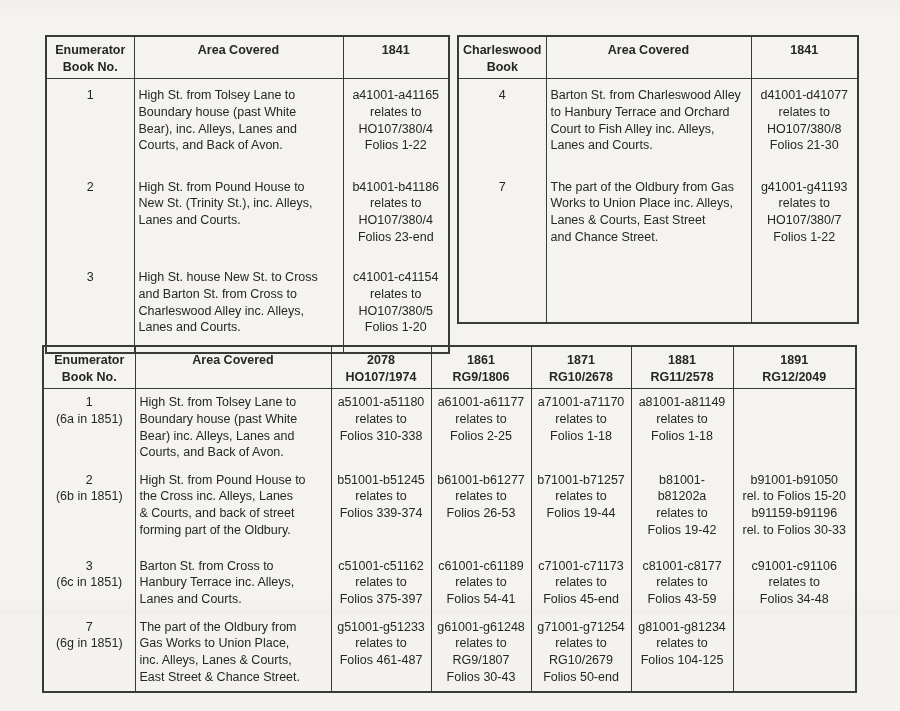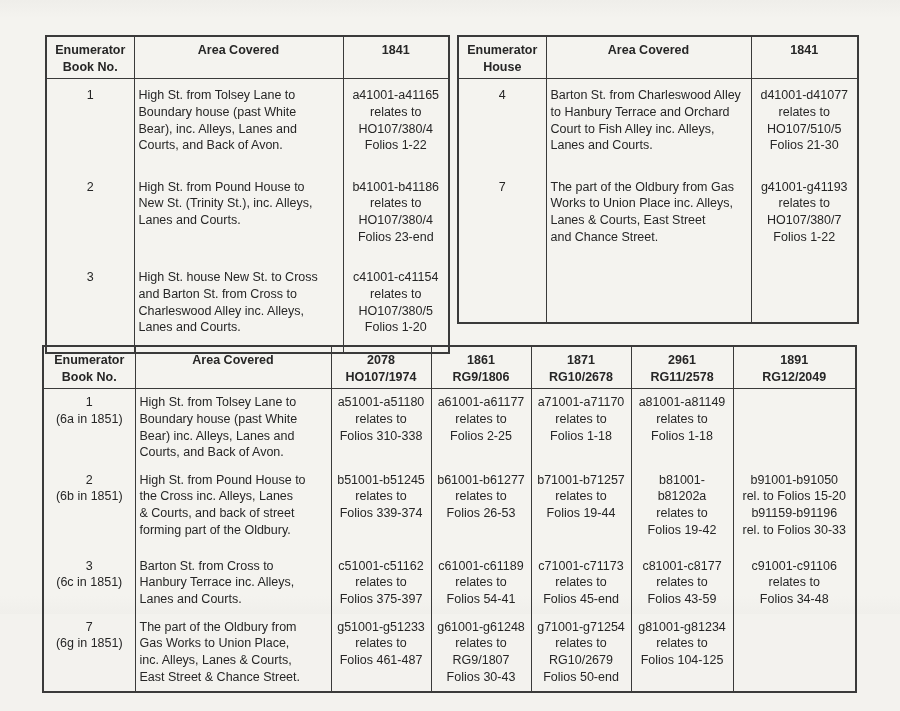--- a/index.html
+++ b/index.html
@@ -131,35 +131,35 @@
     </table>
 
     <table class="census-table tr">
       <colgroup>
         <col style="width:88px">
           <col style="width:205px">
           <col style="width:107px">
       </colgroup>
       <thead>
         <tr>
-          <th>Enumerator House</th>
+          <th>Charleswood Book</th>
           <th>Area Covered</th>
           <th>1841</th>
         </tr>
       </thead>
       <tbody>
         <tr class="r0">
           <td class="book">4</td>
           <td class="area">Barton St. from Charleswood Alley
 to Hanbury Terrace and Orchard
 Court to Fish Alley inc. Alleys,
 Lanes and Courts.</td>
           <td class="census">d41001-d41077
 relates to
-HO107/510/5
+HO107/380/8
 Folios 21-30</td>
         </tr>
         <tr class="r1">
           <td class="book">7</td>
           <td class="area">The part of the Oldbury from Gas
 Works to Union Place inc. Alleys,
 Lanes &amp; Courts, East Street
 and Chance Street.</td>
           <td class="census">g41001-g41193
 relates to
@@ -184,21 +184,21 @@
     <thead>
       <tr>
         <th>Enumerator Book No.</th>
         <th>Area Covered</th>
         <th>2078
 HO107/1974</th>
         <th>1861
 RG9/1806</th>
         <th>1871
 RG10/2678</th>
-        <th>2961
+        <th>1881
 RG11/2578</th>
         <th>1891
 RG12/2049</th>
       </tr>
     </thead>
     <tbody>
       <tr class="r0">
         <td class="book">1
 (6a in 1851)</td>
         <td class="area">High St. from Tolsey Lane to

